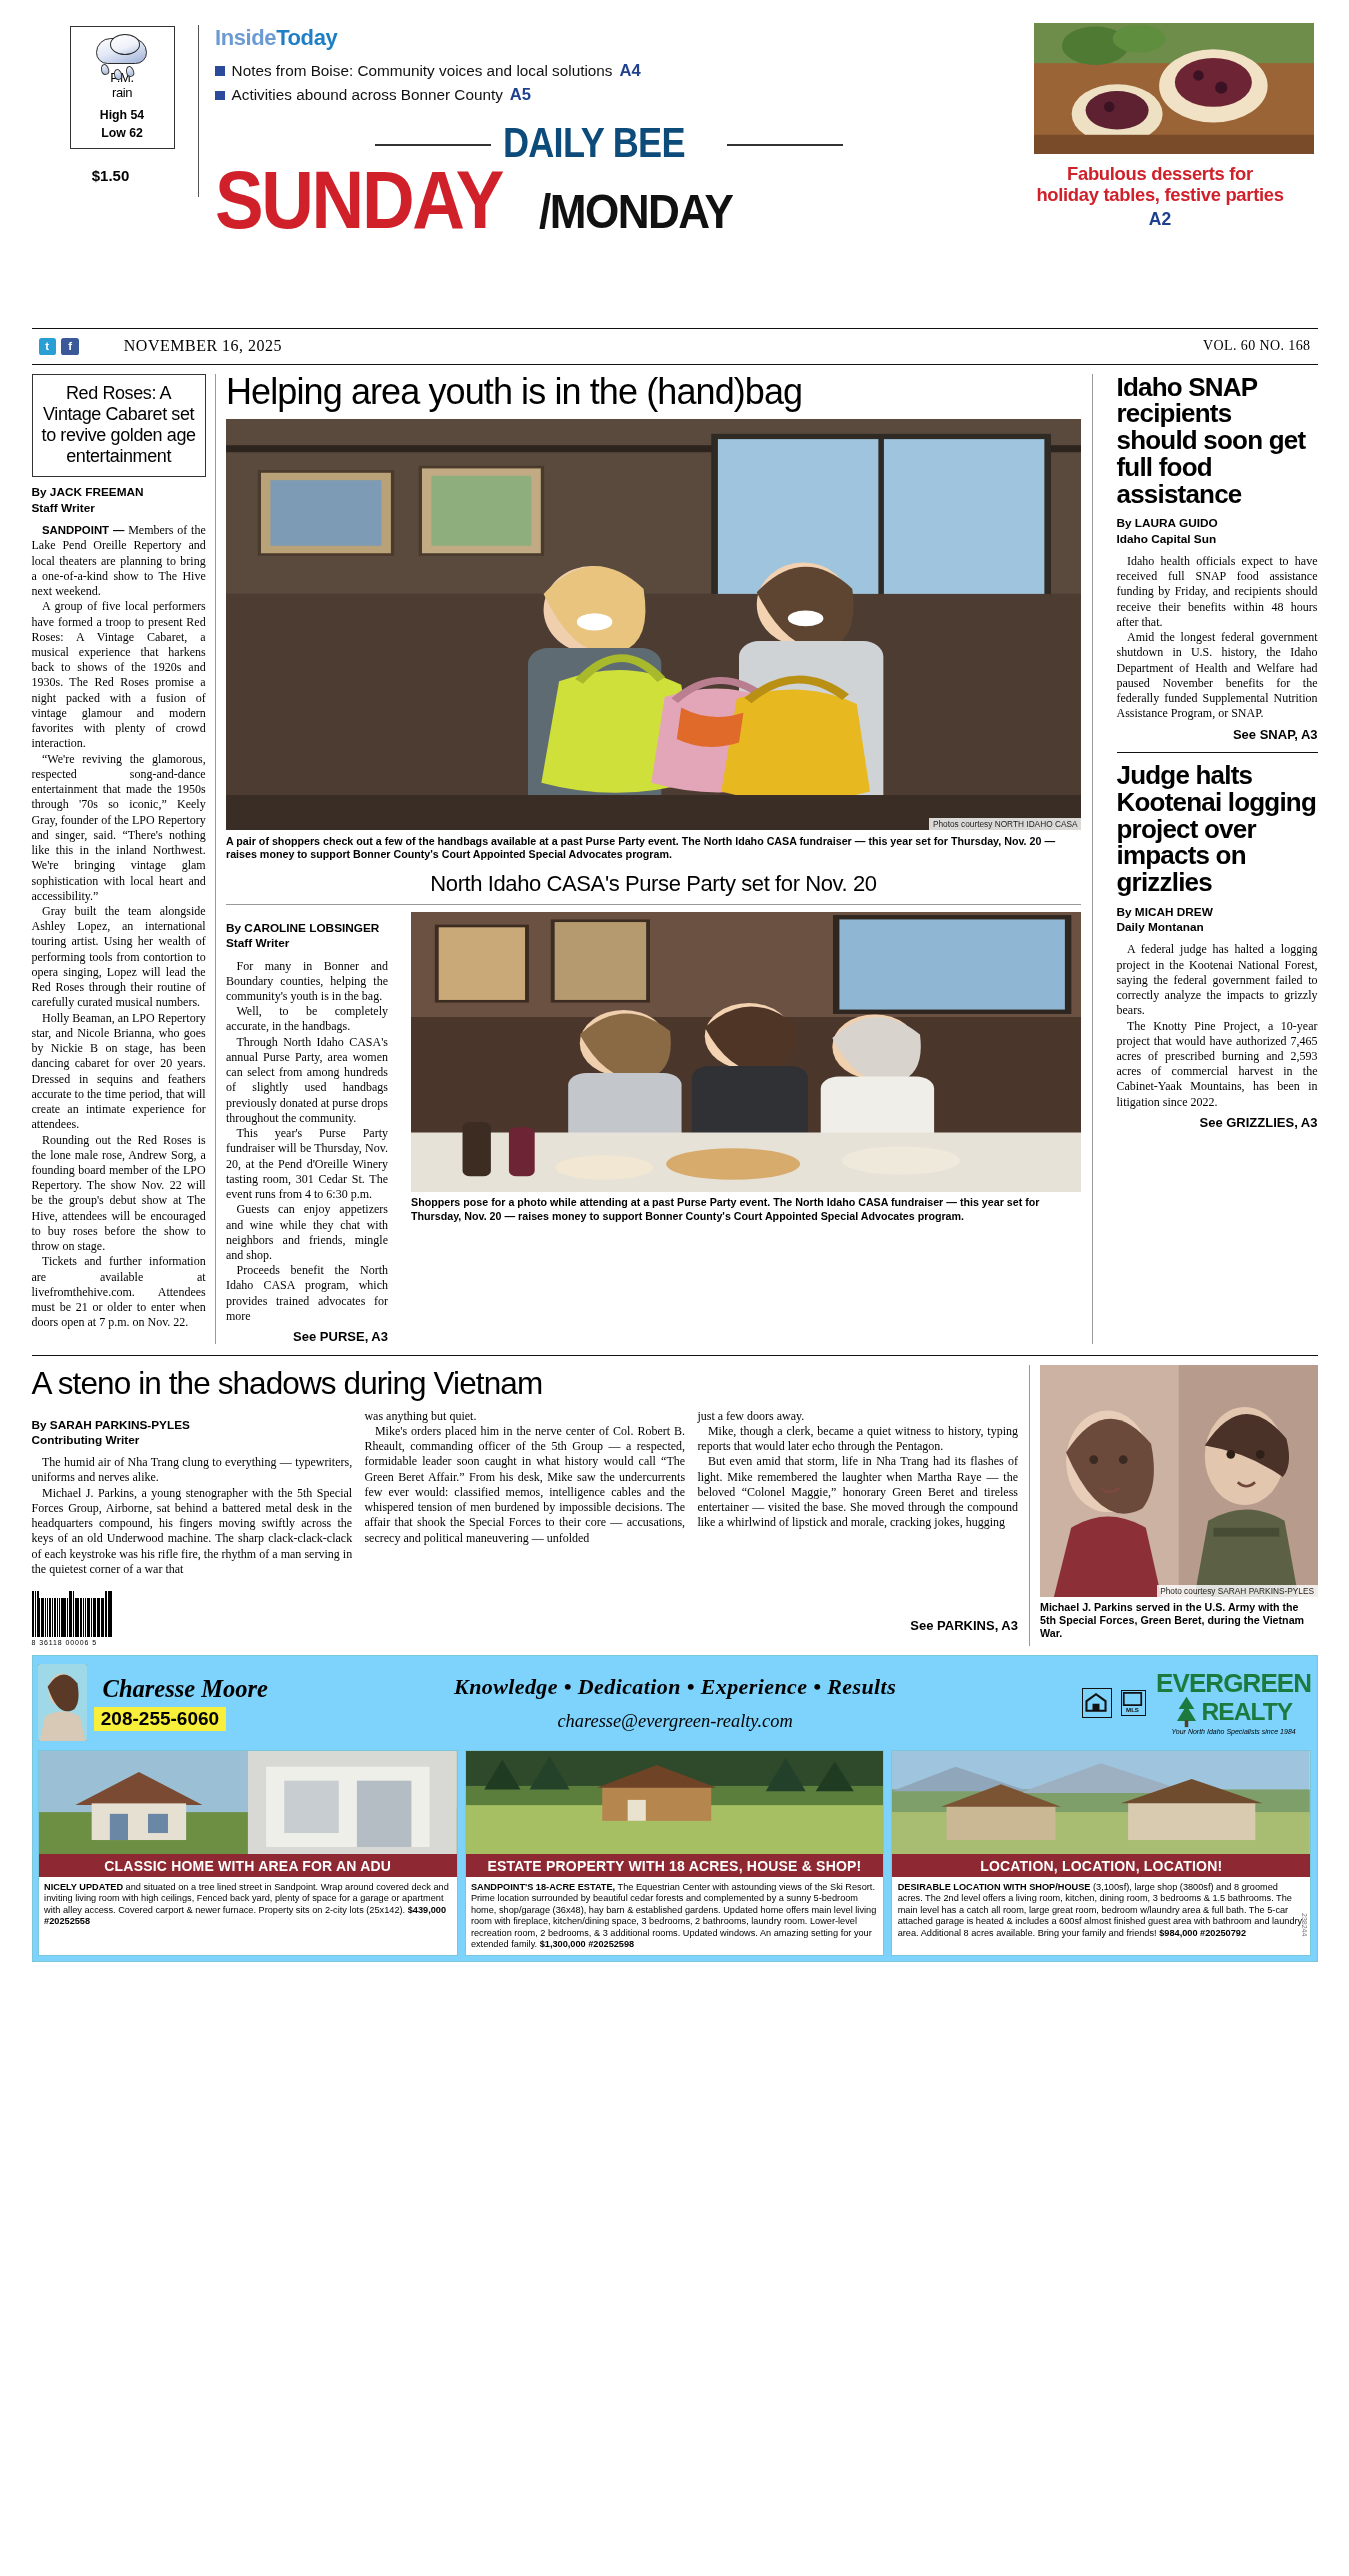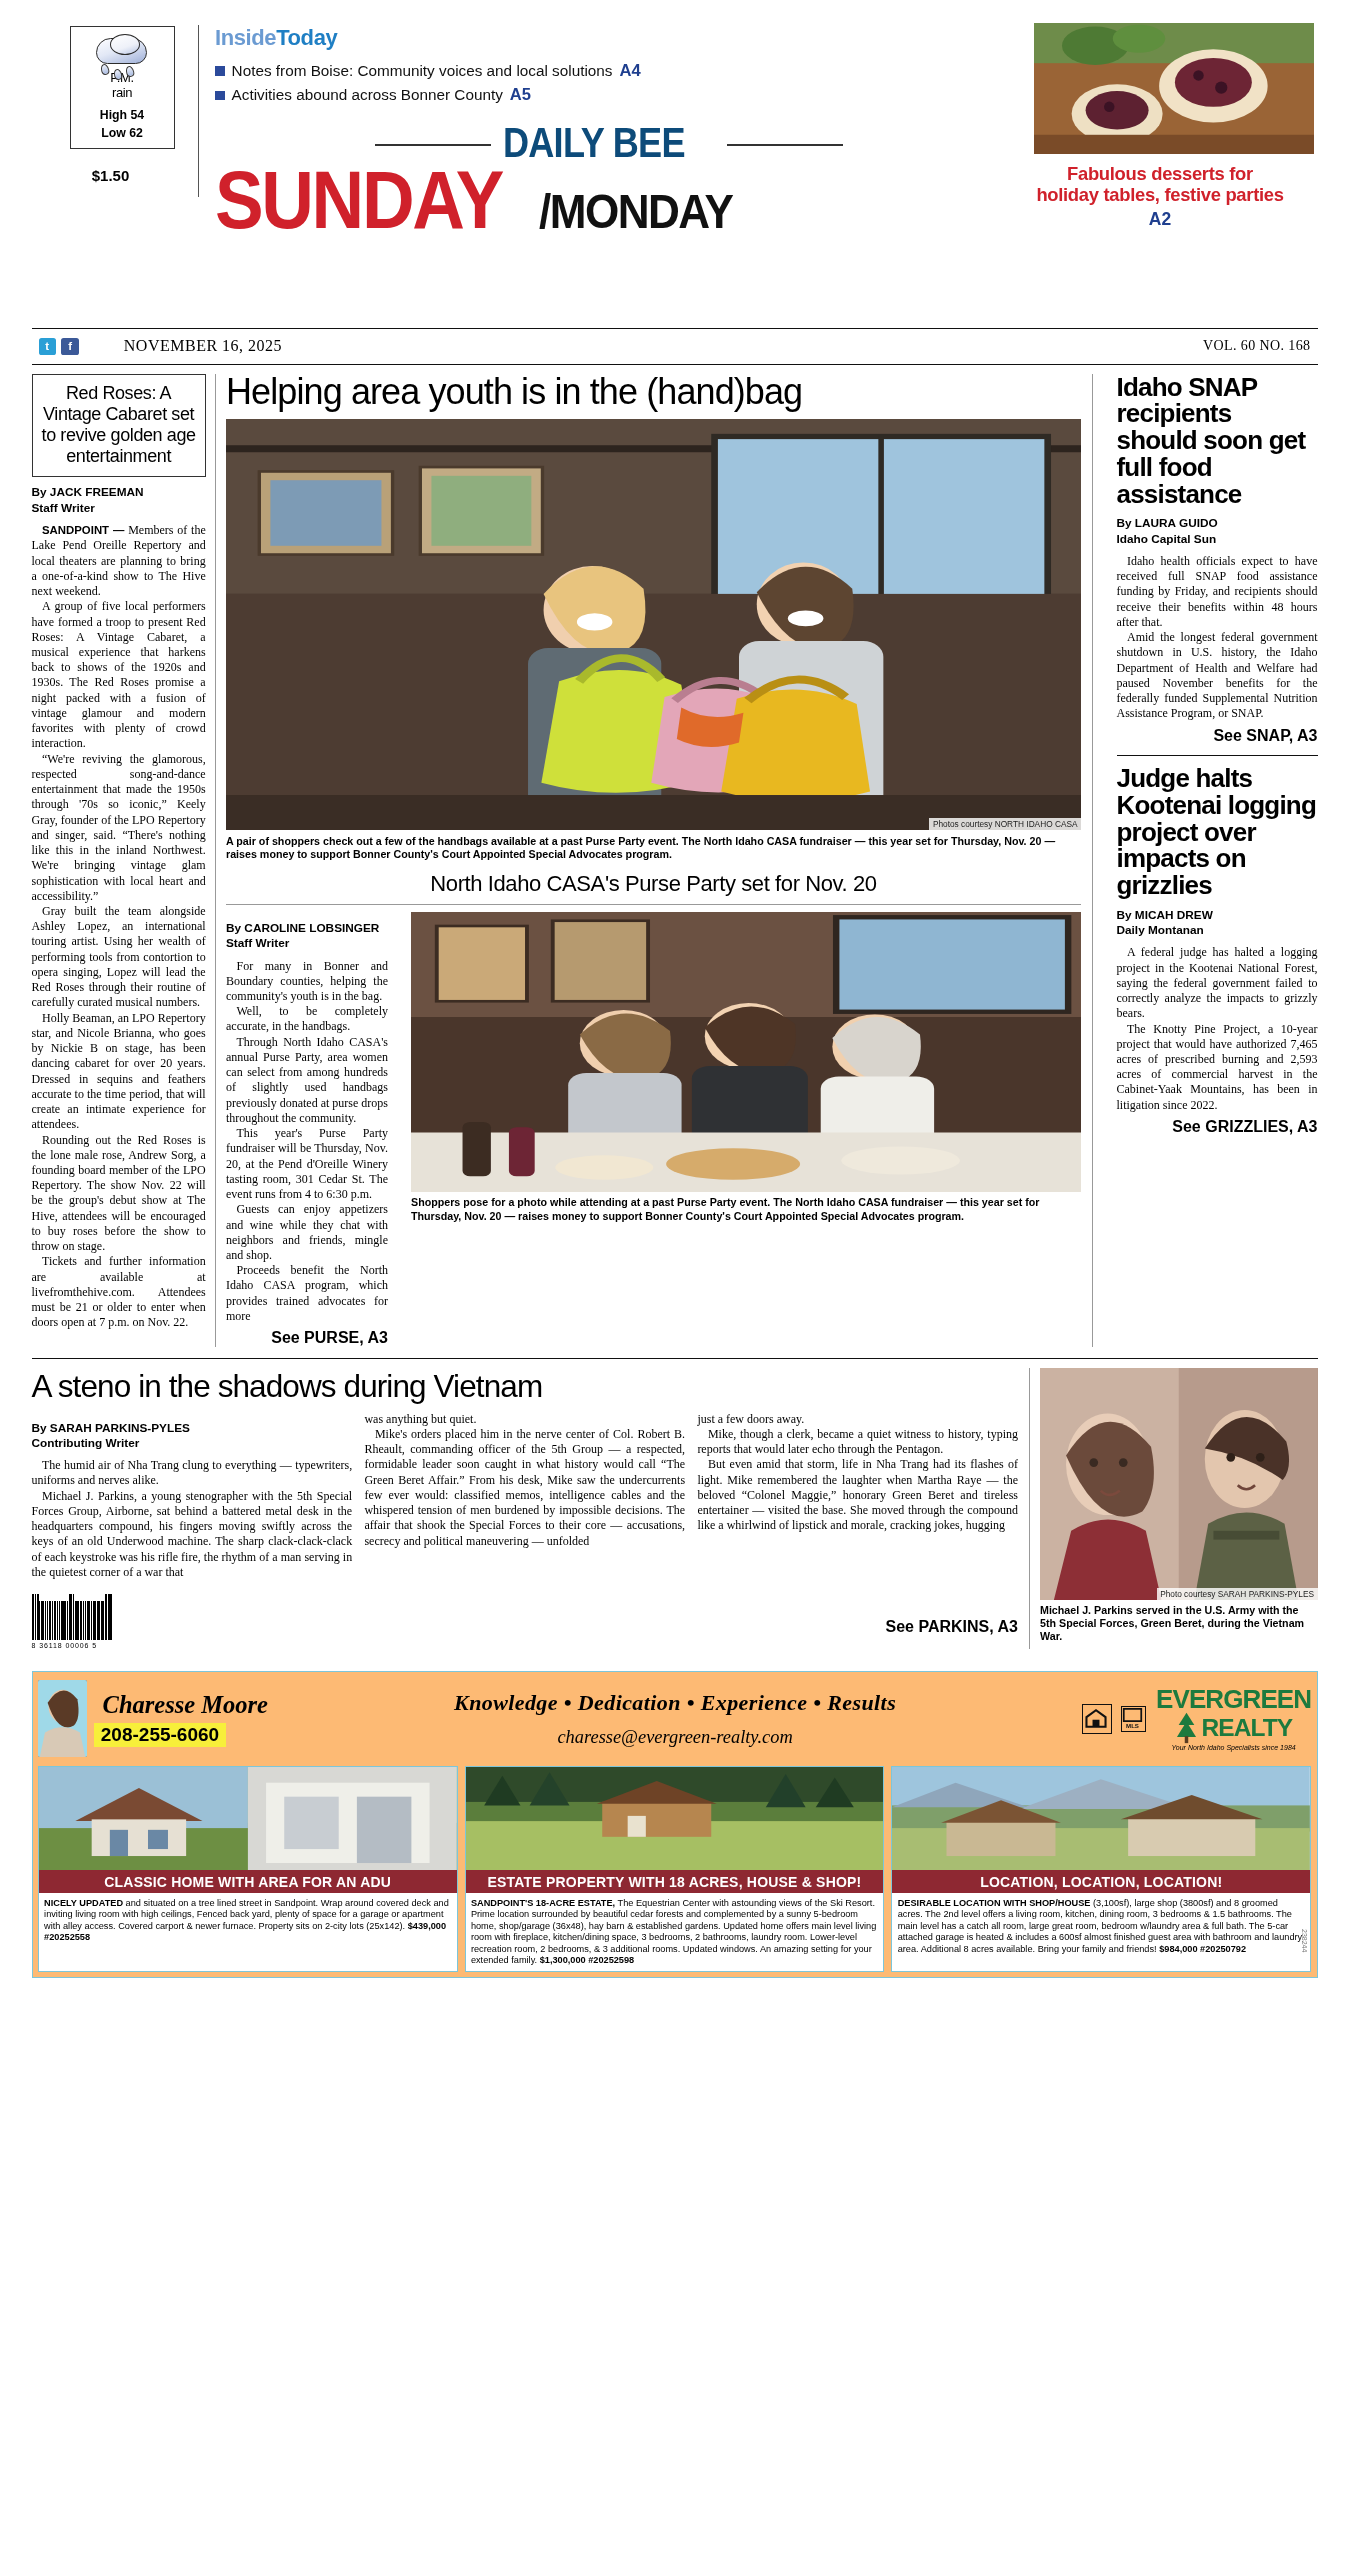--- a/index.html
+++ b/index.html
@@ -89,21 +89,21 @@
      font-family:"Liberation Sans", sans-serif; font-size:18px; line-height:1.16;
      letter-spacing:-0.4px;
   }
   .byline { font-size:11.8px; font-weight:bold; margin-top:8.8px; line-height:1.3; }
   .byline .sub { font-weight:bold; }
   .bodytext { font-family:"Liberation Serif", serif; font-size:12px; line-height:1.27;
      text-align:justify; margin-top:7px; }
   .bodytext p { text-indent:10.5px; margin-bottom:0; }
   .bodytext p.first { text-indent:10.5px; }
   .bodytext .dateline { font-family:"Liberation Sans", sans-serif; font-weight:bold; font-size:11.4px; }
-  .jump { font-weight:bold; font-size:16px; text-align:right; margin-top:5.3px;
+  .jump { font-weight:bold; font-size:13px; text-align:right; margin-top:5.3px;
      font-family:"Liberation Sans", sans-serif;}
 
   
   .mainhead { font-size:36px; line-height:1.02; letter-spacing:-0.9px; font-family:"Liberation Sans", sans-serif;
      font-weight:400; margin-bottom:8.8px; }
   .mainphoto { width:100%; height:411px; position:relative; overflow:hidden; background:#43322a; }
   .photocredit { position:absolute; right:0; bottom:0; background:rgba(255,255,255,0.82);
      font-size:8.3px; padding:0.9px 3.5px; color:#222; font-family:"Liberation Sans", sans-serif;}
   .caption { font-size:10.7px; font-weight:bold; line-height:1.22; margin-top:4.4px;
      font-family:"Liberation Sans", sans-serif; }
@@ -128,21 +128,21 @@
   .vn-col { flex:1; }
   .vn-right { width:289px; border-left:0.9px solid #999; padding-left:10.5px; }
   .vnphoto { width:100%; height:232px; background:#9c7f6e; position:relative; overflow:hidden;}
 
   .barcode { margin-top:8.8px; width:131px; }
   .bc-bars { height:51px; display:flex; align-items:flex-end; gap:0.9px; }
   .bc-bars i { display:block; background:#000; }
   .bc-num { font-size:7px; margin-top:1.8px; letter-spacing:0.9px; font-family:"Liberation Sans", sans-serif;}
 
   
-  .adstrip { margin-top:22px; background:#fdba74; border:1.8px solid #7cc6da; padding:5.3px; }
+  .adstrip { margin-top:9px; background:#7dd3fc; border:1.8px solid #7cc6da; padding:5.3px; }
   .adtop { display:flex; align-items:center; height:84px; }
   .agentphoto { width:49px; height:77px; background:#7a5a47; border-radius:1.8px; overflow:hidden; position:relative;}
   .agentname { font-family:"Liberation Serif", serif; font-weight:bold; font-style:italic;
      font-size:24.5px; margin-left:8.8px; }
   .agentphone { background:#f7ef3a; font-weight:bold; font-size:19px; padding:0.9px 7px;
      display:inline-block; margin-top:3.5px; font-family:"Liberation Sans", sans-serif;}
   .adslogan { flex:1; text-align:center; }
   .adslogan .kd { font-family:"Liberation Serif", serif; font-weight:bold; font-style:italic;
      font-size:22px; letter-spacing:0.4px; }
   .adslogan .em { font-family:"Liberation Serif", serif; font-style:italic; font-size:18.4px; margin-top:10.5px; }

